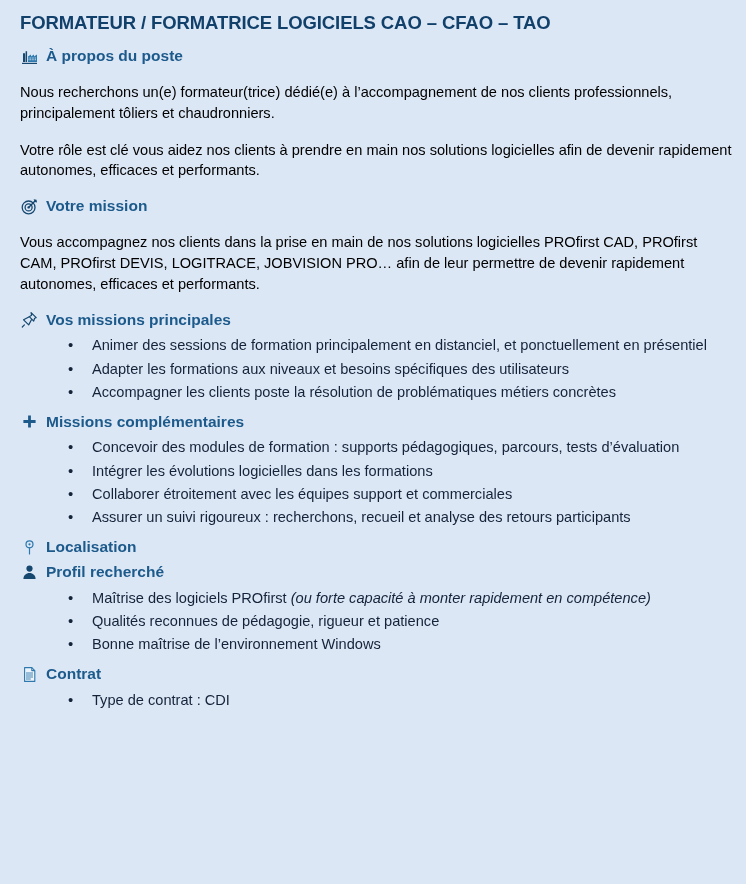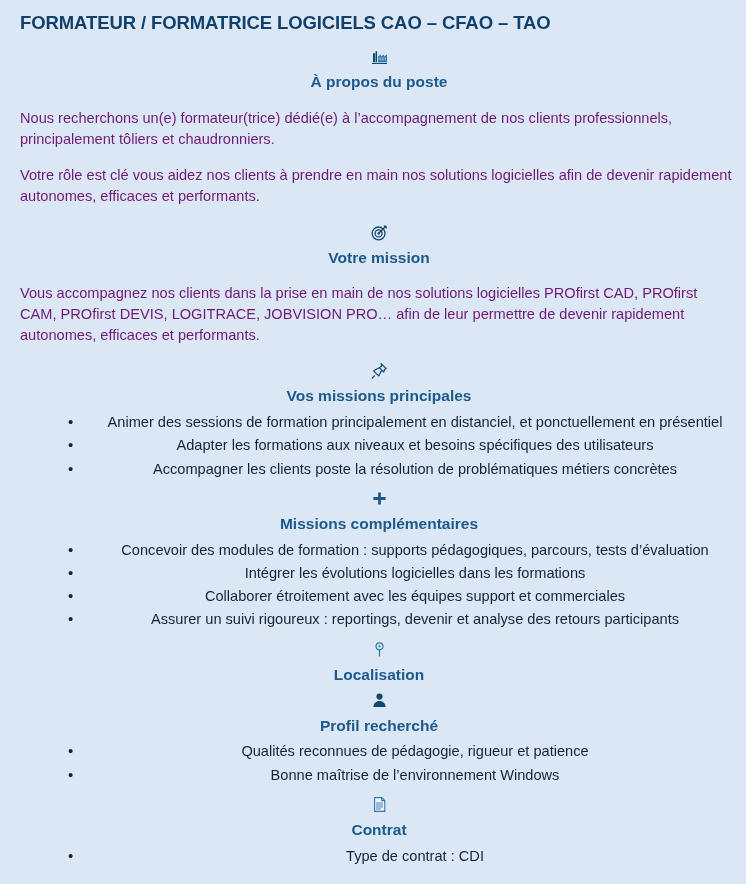--- a/index.html
+++ b/index.html
@@ -32,54 +32,52 @@
   }
   .section-head {
     display: flex;
     align-items: center;
     gap: 7px;
     margin: 0 0 6px 2px;
     color: #1c5a8c;
     font-size: 15.5px;
     font-weight: bold;
     line-height: 1.2;
-    flex-direction: column;
   }
   .section-head .ico {
     display: inline-flex;
     align-items: center;
     justify-content: center;
     width: 19px;
     height: 19px;
     flex: 0 0 19px;
   }
   .section-head .ico svg { display: block; }
   .para {
     font-size: 14.6px;
-    color: #701a75;
+    color: #000000;
     line-height: 1.42;
     margin: 0 0 6px 2px;
     max-width: 712px;
   }
   .para.spaced { margin-top: 16px; }
   .gap-after { margin-bottom: 16px; }
   ul.bullets {
     list-style: none;
     margin: 2px 0 10px 0;
     padding: 0;
   }
   ul.bullets li {
     position: relative;
     padding-left: 74px;
     font-size: 14.6px;
     color: #14233a;
     line-height: 1.42;
     margin-bottom: 2.5px;
     max-width: 740px;
-    text-align: center;
   }
   ul.bullets li::before {
     content: "\2022";
     position: absolute;
     left: 50px;
     top: -1px;
     font-size: 15px;
     color: #14233a;
   }
   .ital { font-style: italic; }
@@ -146,21 +144,21 @@
         <path d="M8.1 3.4h2.8v4.7h4.7v2.8h-4.7v4.7H8.1v-4.7H3.4V8.1h4.7z" fill="#1c5a8c"></path>
       </svg>
     </span>
     <span>Missions complémentaires</span>
   </div>
 
   <ul class="bullets">
     <li>Concevoir des modules de formation : supports pédagogiques, parcours, tests d’évaluation</li>
     <li>Intégrer les évolutions logicielles dans les formations</li>
     <li>Collaborer étroitement avec les équipes support et commerciales</li>
-    <li>Assurer un suivi rigoureux : reportings, devenir et analyse des retours participants</li>
+    <li>Assurer un suivi rigoureux : recherchons, recueil et analyse des retours participants</li>
   </ul>
 
   <div class="section-head">
     <span class="ico">
       <svg width="19" height="19" viewBox="0 0 19 19">
         <circle cx="9.5" cy="6.3" r="3.5" fill="none" stroke="#2d78ad" stroke-width="1.2"></circle>
         <circle cx="9.5" cy="6.3" r="1.1" fill="#2d78ad"></circle>
         <path d="M9.5 9.9V16" stroke="#2d78ad" stroke-width="1.2" stroke-linecap="round"></path>
       </svg>
     </span>
@@ -172,20 +170,21 @@
     <span class="ico">
       <svg width="19" height="19" viewBox="0 0 19 19">
         <circle cx="9.5" cy="5.6" r="3.1" fill="#15476f"></circle>
         <path d="M3.4 16c0-3.6 2.7-6 6.1-6s6.1 2.4 6.1 6z" fill="#15476f"></path>
       </svg>
     </span>
     <span>Profil recherché</span>
   </div>
 
   <ul class="bullets">
+    <li><span>Maîtrise des logiciels PROfirst </span><span class="ital">(ou forte capacité à monter rapidement en compétence)</span></li>
     <li>Qualités reconnues de pédagogie, rigueur et patience</li>
     <li>Bonne maîtrise de l’environnement Windows</li>
   </ul>
 
   <div class="section-head">
     <span class="ico">
       <svg width="19" height="19" viewBox="0 0 19 19">
         <path d="M4.6 2.6h7.2l3 3v10.8H4.6z" fill="#eef4fb" stroke="#2d78ad" stroke-width="1.1" stroke-linejoin="round"></path>
         <path d="M11.8 2.6v3h3" fill="none" stroke="#2d78ad" stroke-width="1.1" stroke-linejoin="round"></path>
         <path d="M6.4 8h6.2M6.4 10h6.2M6.4 12h6.2M6.4 14h4" stroke="#2d78ad" stroke-width="0.9" stroke-linecap="round"></path>

